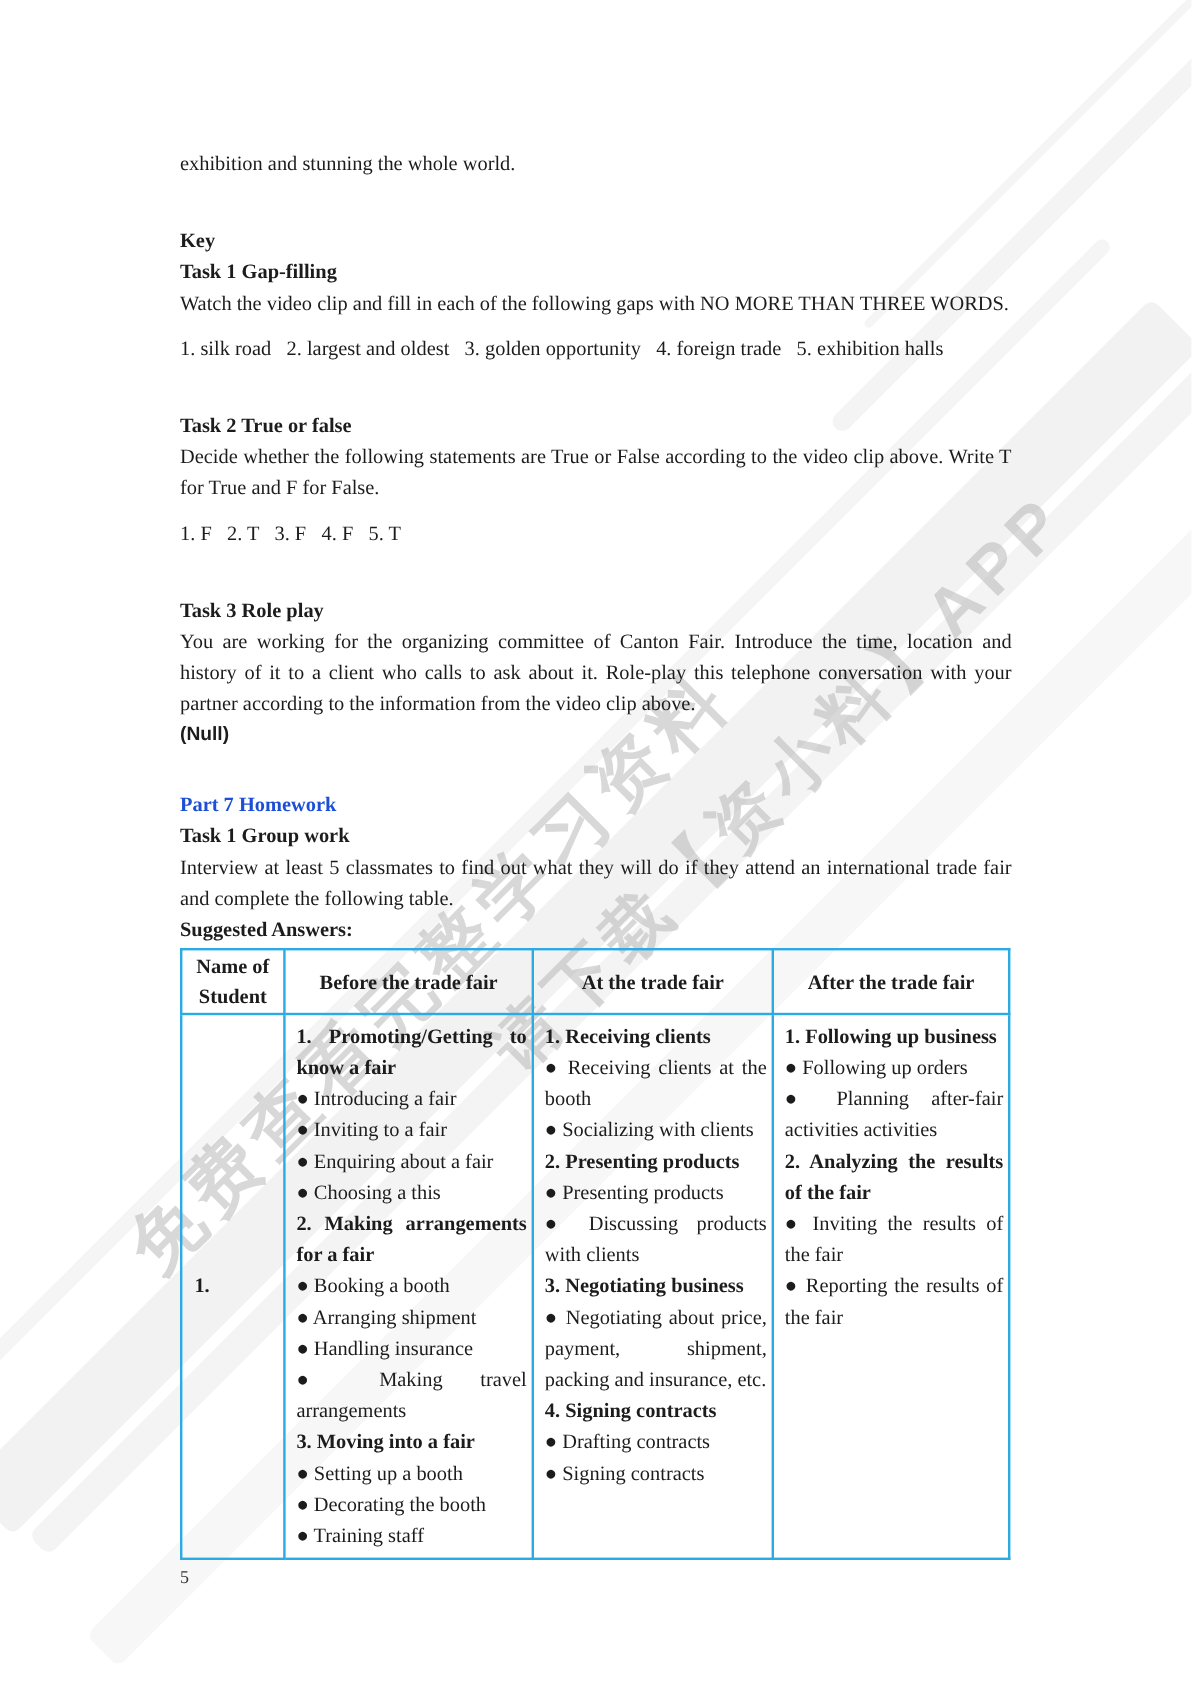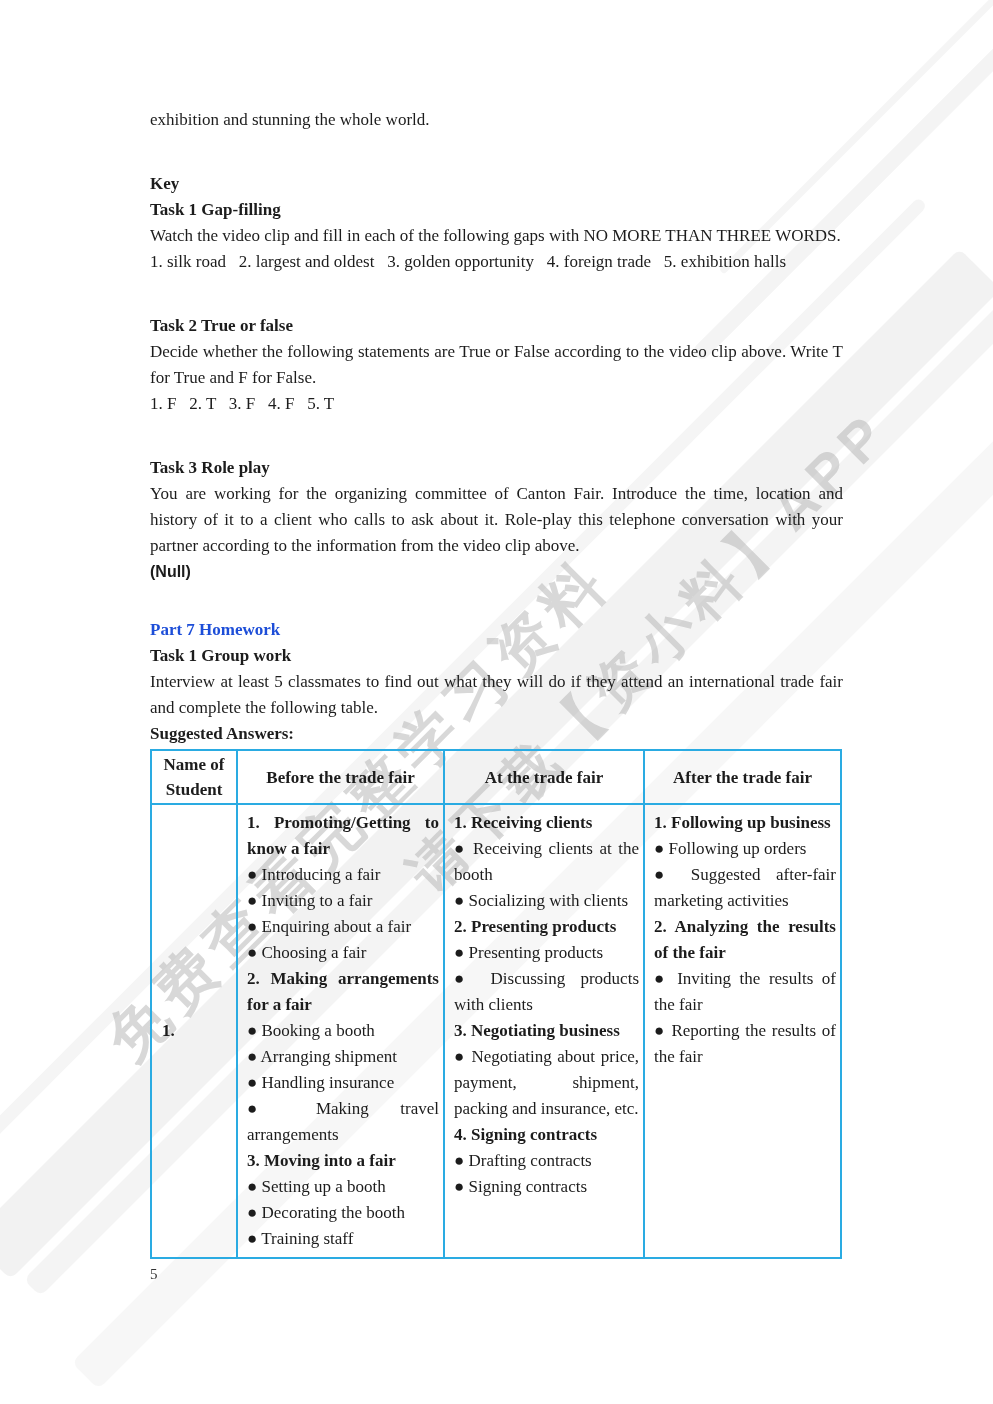--- a/index.html
+++ b/index.html
@@ -20,24 +20,24 @@
   .s6 { left:660px;  top:120px;  width:420px;  height:7px;  background:#f3f3f3; opacity:.8; }
   .wm-t {
     position:absolute; white-space:nowrap;
     font-family:"Liberation Sans", sans-serif; font-weight:bold;
     color:rgba(178,178,178,0.5); letter-spacing:8px;
     transform:rotate(-45deg); transform-origin:0 50%;
   }
   .wm-t1 { left:118px; top:1010px; font-size:60px; }
   .wm-t2 { left:420px; top:845px;  font-size:56px; }
   
-  .content { position:absolute; left:150px; top:107px; width:693px; z-index:1; }
+  .content { position:absolute; left:150px; top:124px; width:693px; z-index:1; }
   p { margin:0; line-height:26px; }
   .just { text-align:justify; }
-  .pre  { white-space:pre-wrap; }
+  .pre  { white-space:pre-wrap;margin-top:12px; }
   .h    { font-weight:bold; }
   .mt26 { margin-top:38px; }
   .mt32 { margin-top:32px; }
   .red  { color:#1d4ed8; }
   .nullline { font-family:"Liberation Sans", sans-serif; font-weight:bold; font-size:16px; }
   
   table.answers {
     border-collapse:collapse; table-layout:fixed; width:690px; margin-top:2px;
     background:transparent;
   }
@@ -105,21 +105,21 @@
         <th>At the trade fair</th>
         <th>After the trade fair</th>
       </tr>
       <tr>
         <td class="label-cell">1.</td>
         <td class="body-cell">
           <p class="item hd">1. Promoting/Getting to know a fair</p>
           <p class="item b">● Introducing a fair</p>
           <p class="item b">● Inviting to a fair</p>
           <p class="item b">● Enquiring about a fair</p>
-          <p class="item b">● Choosing a fair</p>
+          <p class="item b">● Choosing a this</p>
           <p class="item hd">2. Making arrangements for a fair</p>
           <p class="item b">● Booking a booth</p>
           <p class="item b">● Arranging shipment</p>
           <p class="item b">● Handling insurance</p>
           <p class="item b">● Making travel arrangements</p>
           <p class="item hd">3. Moving into a fair</p>
           <p class="item b">● Setting up a booth</p>
           <p class="item b">● Decorating the booth</p>
           <p class="item b">● Training staff</p>
         </td>
@@ -132,21 +132,21 @@
           <p class="item b">● Discussing products with clients</p>
           <p class="item hd">3. Negotiating business</p>
           <p class="item b">● Negotiating about price, payment, shipment, packing and insurance, etc.</p>
           <p class="item hd">4. Signing contracts</p>
           <p class="item b">● Drafting contracts</p>
           <p class="item b">● Signing contracts</p>
         </td>
         <td class="body-cell">
           <p class="item hd">1. Following up business</p>
           <p class="item b">● Following up orders</p>
-          <p class="item b">● Suggested after-fair marketing activities</p>
+          <p class="item b">● Planning after-fair activities activities</p>
           <p class="item hd">2. Analyzing the results of the fair</p>
           <p class="item b">● Inviting the results of the fair</p>
           <p class="item b">● Reporting the results of the fair</p>
         </td>
       </tr>
     </tbody>
       </table>
 
     <div class="pageno">5</div>
   </div>

